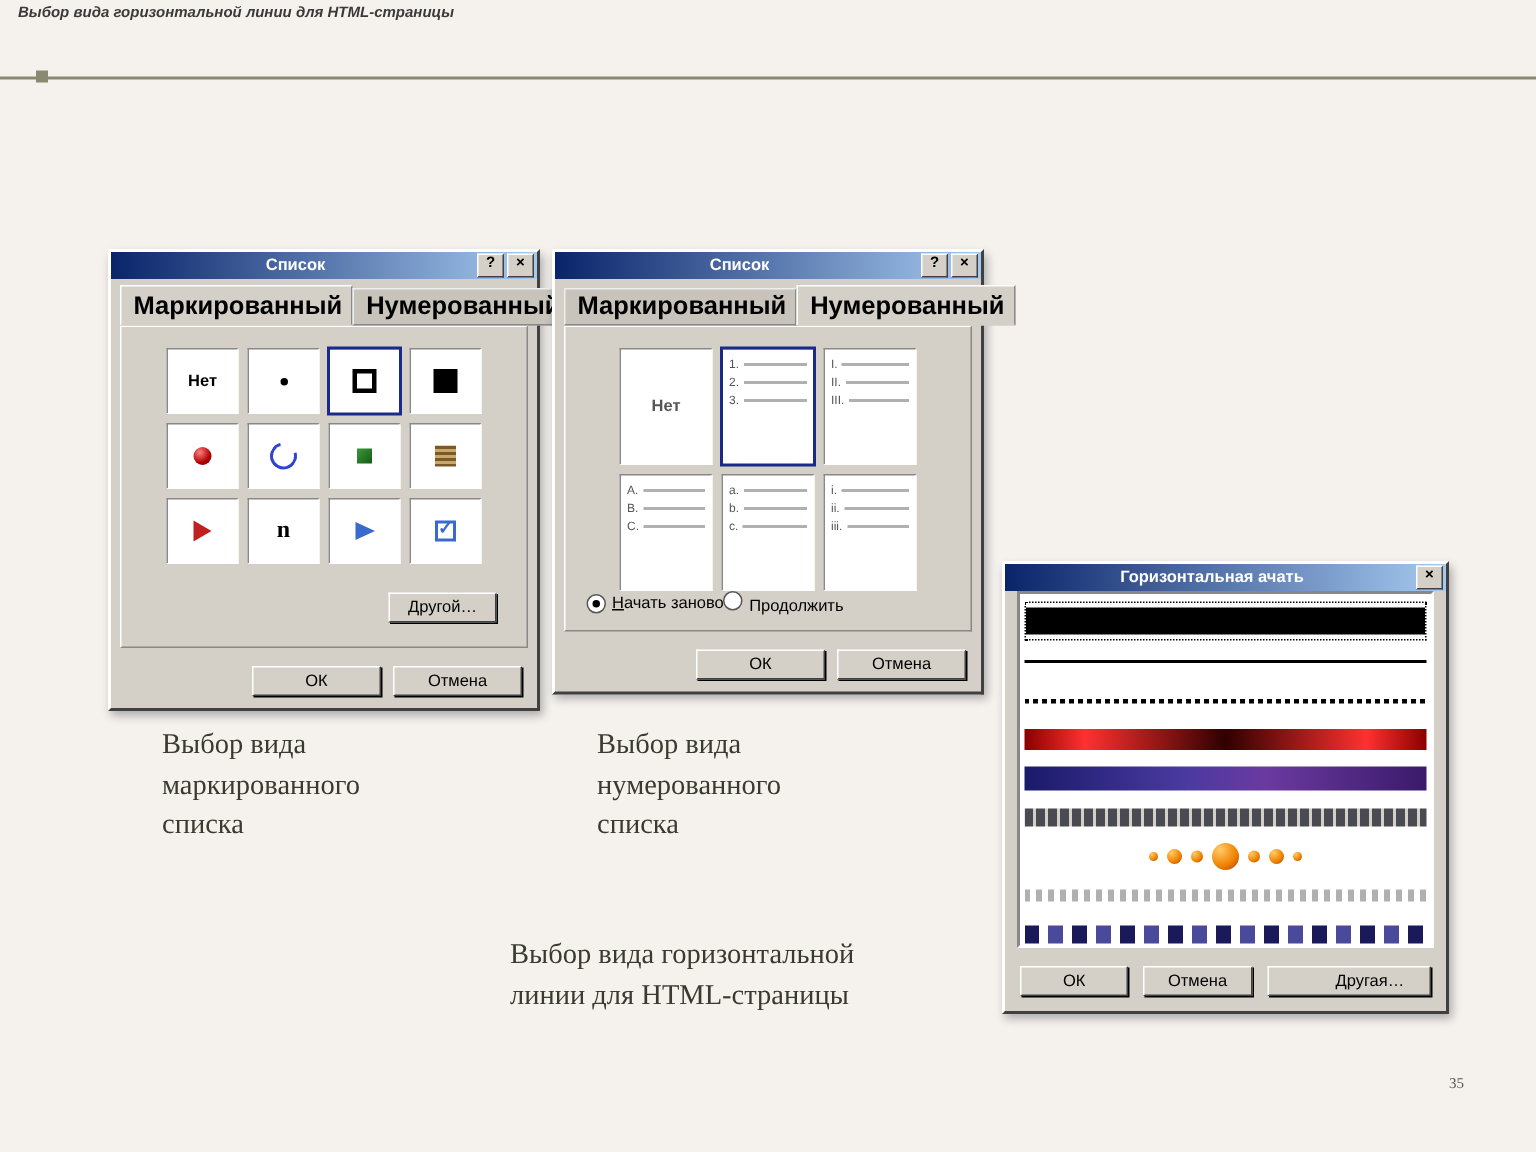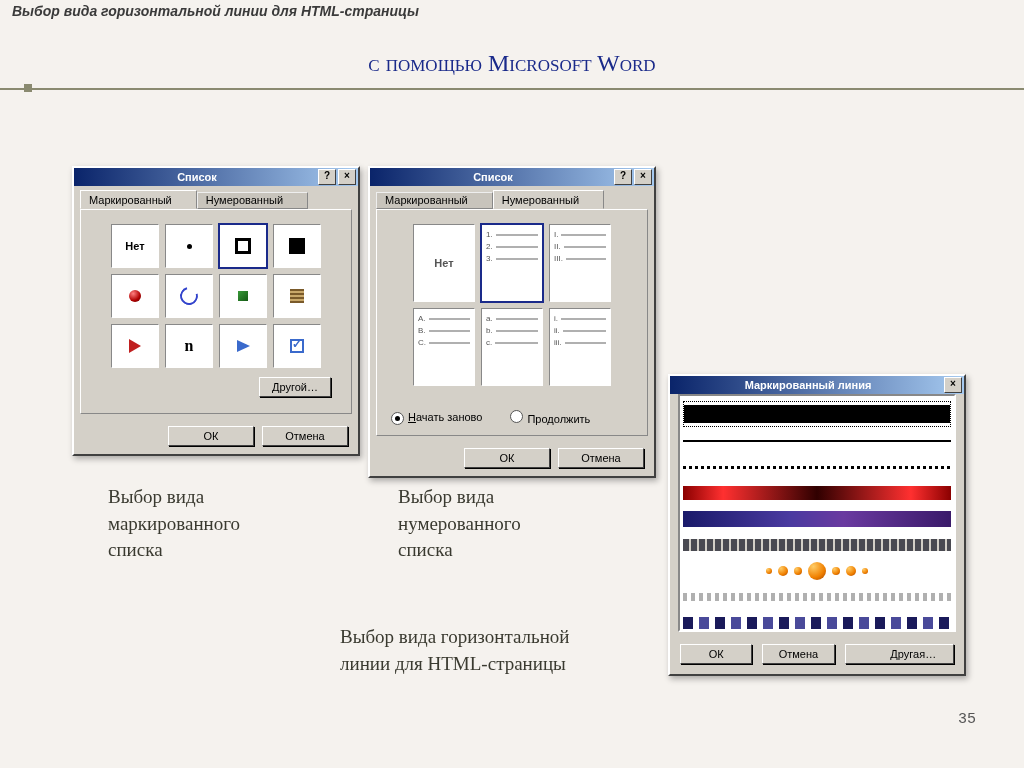--- a/index.html
+++ b/index.html
@@ -8,21 +8,21 @@
     height: 768px;
     background: #f5f2ee;
     font-family: Arial, sans-serif;
     position: relative;
     overflow: hidden;
   }
   .top-caption {
     position: absolute;
     top: 3px;
     left: 12px;
-    font-size: 14px;
+    font-size: 10px;
     font-style: italic;
     font-weight: bold;
     color: #3a3a3a;
   }
   .main-title {
     text-align: center;
     margin-top: 50px;
   }
   .main-title .t1 {
     font-size: 26px;
@@ -85,26 +85,27 @@
     color: #000;
     font-family: Arial, sans-serif;
     font-weight: bold;
     font-size: 10px;
   }
   .tabs-row {
     display: flex;
     padding: 4px 6px 0 6px;
   }
   .tab {
-    padding: 3px 24px 2px 8px;
+    padding: 3px 6px 2px 8px;
     background: #d4d0c8;
     border: 1px solid;
     border-color: #fff #888 #d4d0c8 #fff;
-    font-size: 11px;
+    font-size: 17px;
     margin-right: 0;
+    font-weight: bold;
   }
   .tab.inactive {
     border-color: #eee #888 #888 #eee;
     background: #c8c4bc;
     margin-top: 2px;
     padding-top: 1px;
   }
   .tab-panel {
     margin: 0 6px 6px 6px;
     border: 1px solid;
@@ -177,41 +178,40 @@
   .num-row .bar { flex:1; height:2px; background:#b0b0b0; }
   .big-cell { height: 68px; }
   .grid2 {
     display: grid;
     grid-template-columns: repeat(3, 62px);
     gap: 6px;
     justify-content: center;
   }
   .radio-row {
     display:flex;
-    gap: 28px;
-    padding: 24px 4px 2px 4px;
+    padding: 0 4px 2px 4px;
     font-size: 11px;
     align-items:center;
   }
   .radio { width:11px; height:11px; border-radius:50%; border:1px solid #555; background:#fff; display:inline-flex; align-items:center; justify-content:center; margin-right:4px;}
   .radio.on::after{content:""; width:5px; height:5px; border-radius:50%; background:#000;}
   
   .slide-label {
     position: absolute;
     font-family: "Times New Roman", serif;
     font-size: 19px;
     color: #3a3a30;
     line-height: 1.4;
   }
   .page-num {
     position: absolute;
     right: 48px;
     bottom: 40px;
-    font-family: Liberation Mono, monospace;
-    font-size: 15px;
+    font-family: Liberation Serif, serif;
+    font-size: 10px;
     color: #555;
   }
   
   .field-label { font-size:11px; padding: 4px 6px 2px 6px; }
   .field-label u { text-decoration: underline; }
   .hr-listbox {
     margin: 0 8px 8px 8px;
     background:#fff;
     border: 2px solid;
     border-color: #888 #fff #fff #888;
@@ -237,21 +237,20 @@
   .s-balls span{ border-radius:50%; background: radial-gradient(circle at 30% 25%,#ffcc66,#f08000 60%,#a04000); }
   .s-wavy { height:8px; width:100%; background: repeating-linear-gradient(90deg,#b0b0b0 0 4px, transparent 4px 8px); position:relative;}
   .s-chunks { height:12px; width:100%; background: repeating-linear-gradient(90deg,#1a1a5a 0 10px, #fff 10px 16px, #4a4a9a 16px 26px, #fff 26px 32px); }
 </style>
 </head>
 <body>
 
 <div class="top-caption">Выбор вида горизонтальной линии для HTML-страницы</div>
 
 <div class="main-title">
-  <div class="t2">с помощью Microsoft Word</div>
 </div>
 <div class="hr-wrap">
   <div class="hr-line"></div>
   <div class="hr-box"></div>
 </div>
 
 <div class="win-dialog" style="left:72px; top:166px; width:284px;">
   <div class="titlebar">
     <span class="title-text">Список</span>
     <div class="tb-btn">?</div>
@@ -293,21 +292,21 @@
       <div class="cell">
           <div class="squig">n</div>
         </div>
       <div class="cell">
           <div class="blue-tri"></div>
         </div>
       <div class="cell">
           <div class="check-sq"></div>
         </div>
     </div>
-    <div class="btn-row" style="padding-top:9px;align-items:flex-end;">
+    <div class="btn-row" style="padding-top:19px;align-items:flex-end;">
       <div class="btn"><u>Д</u><span></span>ругой…</div>
     </div>
   </div>
   <div class="btn-row">
     <div class="btn" style="width:60px; text-align:center;">ОК</div>
     <div class="btn" style="width:60px; text-align:center;">Отмена</div>
   </div>
 </div>
 
 <div class="win-dialog" style="left:368px; top:166px; width:284px;">
@@ -402,21 +401,21 @@
     </div>
   </div>
   <div class="btn-row">
     <div class="btn" style="width:60px; text-align:center;">ОК</div>
     <div class="btn" style="width:60px; text-align:center;">Отмена</div>
   </div>
 </div>
 
 <div class="win-dialog" style="left:668px; top:374px; width:294px;">
   <div class="titlebar">
-    <span class="title-text">Маркированный линия</span>
+    <span class="title-text">Горизонтальная ачать</span>
     <div class="tb-btn">×</div>
   </div>
   <div class="hr-listbox">
     <div class="hr-sample selected">
         <div class="s-black-thick"></div>
       </div>
     <div class="hr-sample">
         <div class="s-thin"></div>
       </div>
     <div class="hr-sample">

